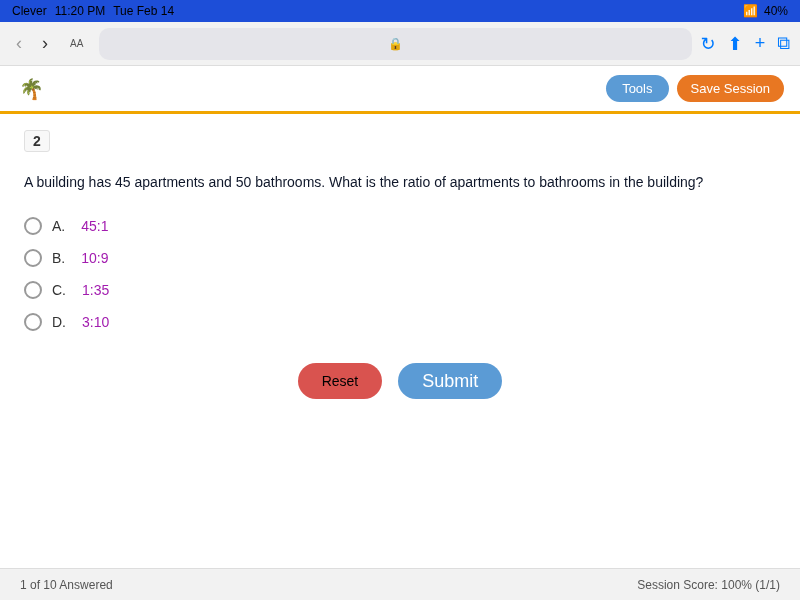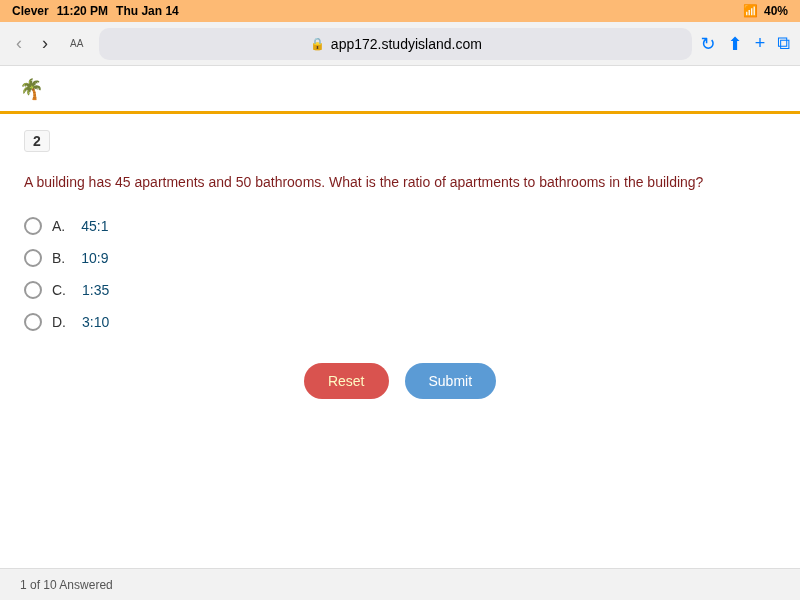--- a/index.html
+++ b/index.html
@@ -1,27 +1,27 @@
 <!DOCTYPE html>
 <html><head>
   <meta charset="utf-8">
   <style>
     * { box-sizing: border-box; margin: 0; padding: 0; }
     body { font-family: -apple-system, BlinkMacSystemFont, 'Helvetica Neue', Arial, sans-serif; background: #f0f0f0; width: 800px; height: 600px; overflow: hidden; }
 
     
     .status-bar {
-      background: #fdba74;
+      background: #1d4ed8;
       height: 22px;
       display: flex;
       align-items: center;
       justify-content: space-between;
       padding: 0 12px;
       font-size: 12px;
-      font-weight: 700;
+      font-weight: 400;
     }
     .status-left { display: flex; align-items: center; gap: 8px; }
     .status-right { display: flex; align-items: center; gap: 6px; }
 
     
     .browser-bar {
       background: #f2f2f2;
       height: 44px;
       display: flex;
       align-items: center;
@@ -121,21 +121,21 @@
       margin-bottom: 20px;
       background: #f8f8f8;
       border: 1px solid #e0e0e0;
       display: inline-block;
       padding: 2px 8px;
       border-radius: 3px;
     }
 
     .question-text {
       font-size: 14px;
-      color: #7f1d1d;
+      color: #0f172a;
       margin-bottom: 24px;
       line-height: 1.5;
     }
 
     .answer-options { margin-bottom: 32px; }
     .answer-option {
       display: flex;
       align-items: center;
       margin-bottom: 14px;
       cursor: pointer;
@@ -148,44 +148,44 @@
       margin-right: 10px;
       flex-shrink: 0;
       background: white;
     }
     .option-label {
       font-size: 14px;
       color: #333;
       margin-right: 16px;
       font-weight: 500;
     }
-    .option-value { font-size: 14px; color: #0c4a6e; }
+    .option-value { font-size: 14px; color: #a21caf; }
 
     .buttons-row {
       display: flex;
       justify-content: center;
       gap: 16px;
       margin-top: 8px;
     }
     .reset-btn {
       background: #d9534f;
-      color: #fef9c3;
+      color: #000000;
       border: none;
       border-radius: 20px;
       padding: 10px 24px;
       font-size: 14px;
       cursor: pointer;
     }
     .submit-btn {
       background: #5b9bd5;
       color: white;
       border: none;
       border-radius: 20px;
       padding: 2px 24px;
-      font-size: 14px;
+      font-size: 18px;
       cursor: pointer;
     }
 
     
     .footer {
       background: #f2f2f2;
       height: 32px;
       display: flex;
       align-items: center;
       justify-content: space-between;
@@ -199,50 +199,53 @@
       right: 0;
     }
   </style>
 </head>
 <body>
 
 <div class="status-bar">
   <div class="status-left">
     <span>Clever</span>
     <span>11:20 PM</span>
-    <span>Thu Jan 14</span>
+    <span>Tue Feb 14</span>
   </div>
   <div class="status-right">
     <span>📶</span>
     <span>40%</span>
   </div>
 </div>
 
 <div class="browser-bar">
   <button class="nav-btn">‹</button>
   <button class="nav-btn active">›</button>
   <button class="reader-btn">AA</button>
   <div class="url-bar">
     <span class="lock-icon">🔒</span>
-    <span>app172.studyisland.com</span>
   </div>
   <div class="browser-actions">
     <button class="browser-action-btn">↻</button>
     <button class="browser-action-btn">⬆</button>
     <button class="browser-action-btn">+</button>
     <button class="browser-action-btn">⧉</button>
   </div>
 </div>
 
 <div class="app-header">
   <div class="app-header-left">
     <div class="app-logo">
       <span>🌴</span>
     </div>
   </div>
+  <div class="app-header-right">
+    <button class="tools-btn">Tools</button>
+    <button class="save-session-btn">Save Session</button>
+  </div>
 </div>
 
 <div class="main-content">
   <div class="question-number">2</div>
   <div class="question-text">A building has 45 apartments and 50 bathrooms. What is the ratio of apartments to bathrooms in the building?</div>
 
   <div class="answer-options">
     <div class="answer-option">
       <div class="radio-circle"></div>
       <span class="option-label">A.</span>
@@ -266,13 +269,14 @@
   </div>
 
   <div class="buttons-row">
     <button class="reset-btn">Reset</button>
     <button class="submit-btn">Submit</button>
   </div>
 </div>
 
 <div class="footer">
   <span>1 of 10 Answered</span>
+  <span>Session Score: 100% (1/1)</span>
 </div>
 
 </body></html>

